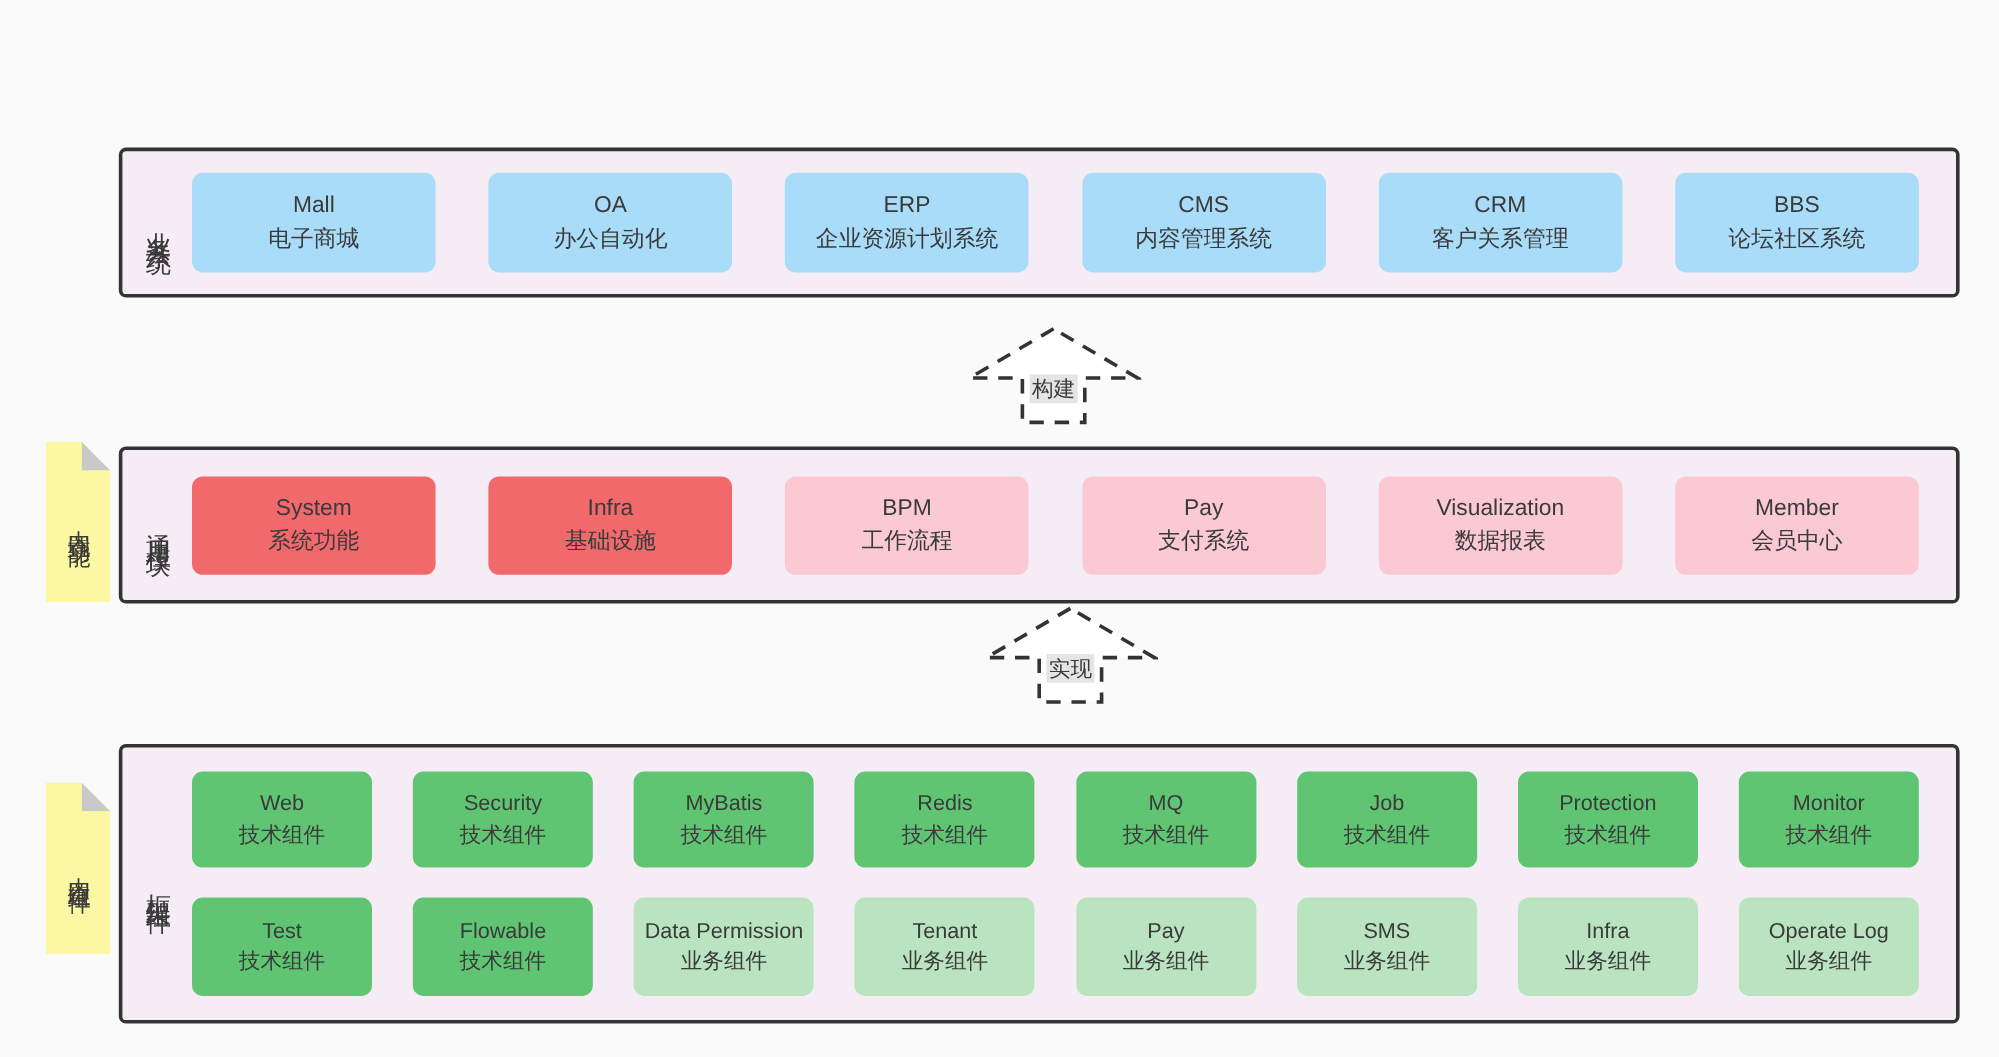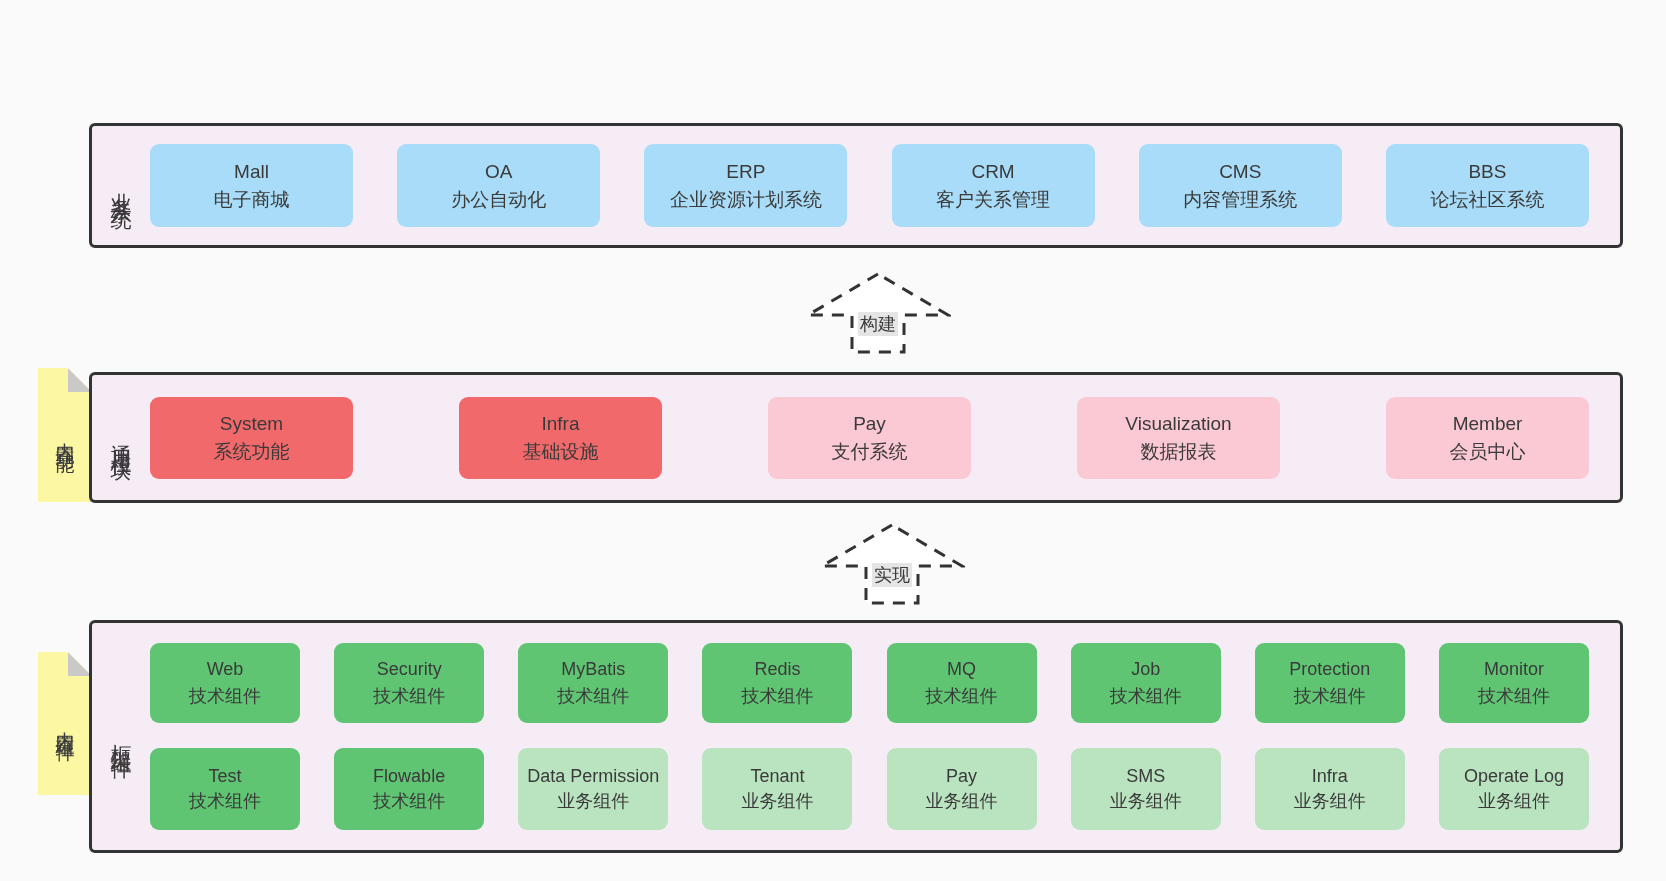--- a/index.html
+++ b/index.html
@@ -7,21 +7,21 @@
     position: relative;
     width: 1666px;
     height: 881px;
     background: var(--page-bg, #fafafa);
     font-family: "Liberation Sans", sans-serif;
     color: var(--text, #3a3a3a);
     overflow: hidden;
   }
   .band {
     position: absolute;
-    left: 89px;
+    left: 99px;
     width: 1534px;
     background: var(--band-bg, #f6ecf5);
     border: 3px solid var(--band-border, #333333);
     border-radius: 6px;
     display: flex;
     box-sizing: border-box;
     z-index: 2;
   }
   #band1 { top: 123px; height: 125px; }
   #band2 { top: 372px; height: 131px; }
@@ -89,21 +89,21 @@
     writing-mode: vertical-rl;
     text-orientation: upright;
     font-size: 19px;
     letter-spacing: 4px;
     color: var(--text, #3a3a3a);
   }
   .sticky .fold { position: absolute; top: 0; right: 0; }
 
   .arrow { position: absolute; width: 146px; height: 84px; z-index: 1; }
   #arrow1 { left: 805px; top: 271px; }
-  #arrow2 { left: 819px; top: 522px; }
+  #arrow2 { left: 819px; top: 504px; }
   .arrow-label {
     position: absolute;
     left: 50%;
     top: 53px;
     transform: translate(-50%, -50%);
     font-size: 18px;
     background: #e5e5e5;
     padding: 0 2px;
     white-space: nowrap;
     color: var(--text, #3a3a3a);
@@ -124,26 +124,26 @@
         </div>
         <div class="box c-blue">
           <div class="t">OA</div>
           <div class="s">办公自动化</div>
         </div>
         <div class="box c-blue">
           <div class="t">ERP</div>
           <div class="s">企业资源计划系统</div>
         </div>
         <div class="box c-blue">
+          <div class="t">CMS</div>
+          <div class="s">内容管理系统</div>
+        </div>
+        <div class="box c-blue">
           <div class="t">CRM</div>
           <div class="s">客户关系管理</div>
-        </div>
-        <div class="box c-blue">
-          <div class="t">CMS</div>
-          <div class="s">内容管理系统</div>
         </div>
         <div class="box c-blue">
           <div class="t">BBS</div>
           <div class="s">论坛社区系统</div>
         </div>
       </div>
     </div>
   </section>
 
   <div class="arrow" id="arrow1">
@@ -166,20 +166,24 @@
       <div class="row">
         <div class="box c-red">
           <div class="t">System</div>
           <div class="s">系统功能</div>
         </div>
         <div class="box c-red">
           <div class="t">Infra</div>
           <div class="s">基础设施</div>
         </div>
         <div class="box c-pink">
+          <div class="t">BPM</div>
+          <div class="s">工作流程</div>
+        </div>
+        <div class="box c-pink">
           <div class="t">Pay</div>
           <div class="s">支付系统</div>
         </div>
         <div class="box c-pink">
           <div class="t">Visualization</div>
           <div class="s">数据报表</div>
         </div>
         <div class="box c-pink">
           <div class="t">Member</div>
           <div class="s">会员中心</div>

